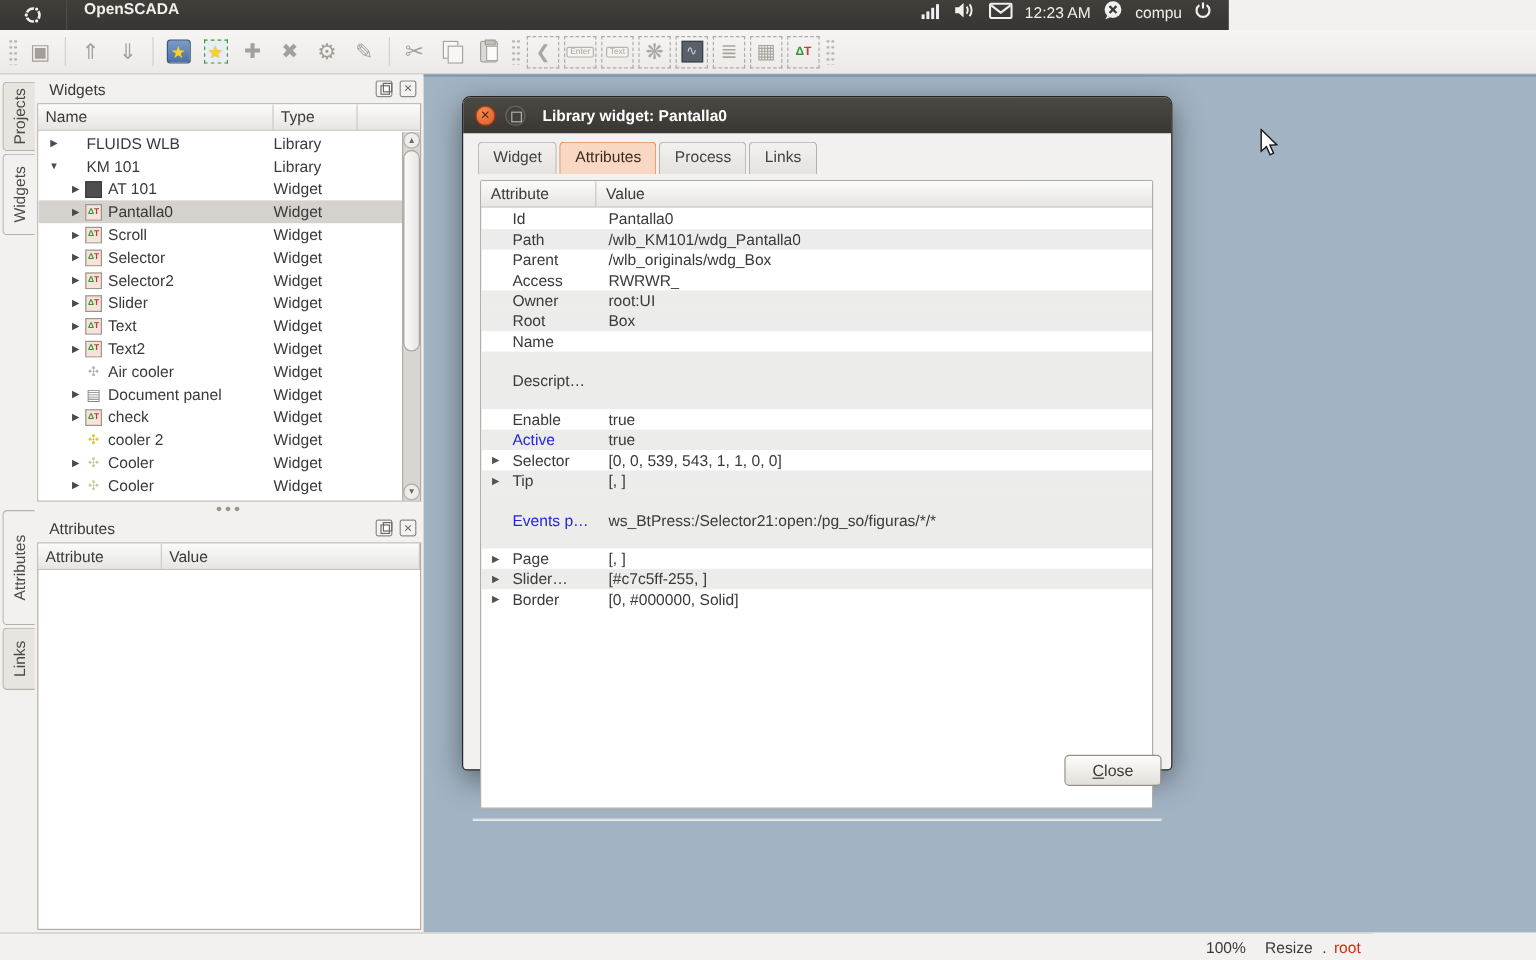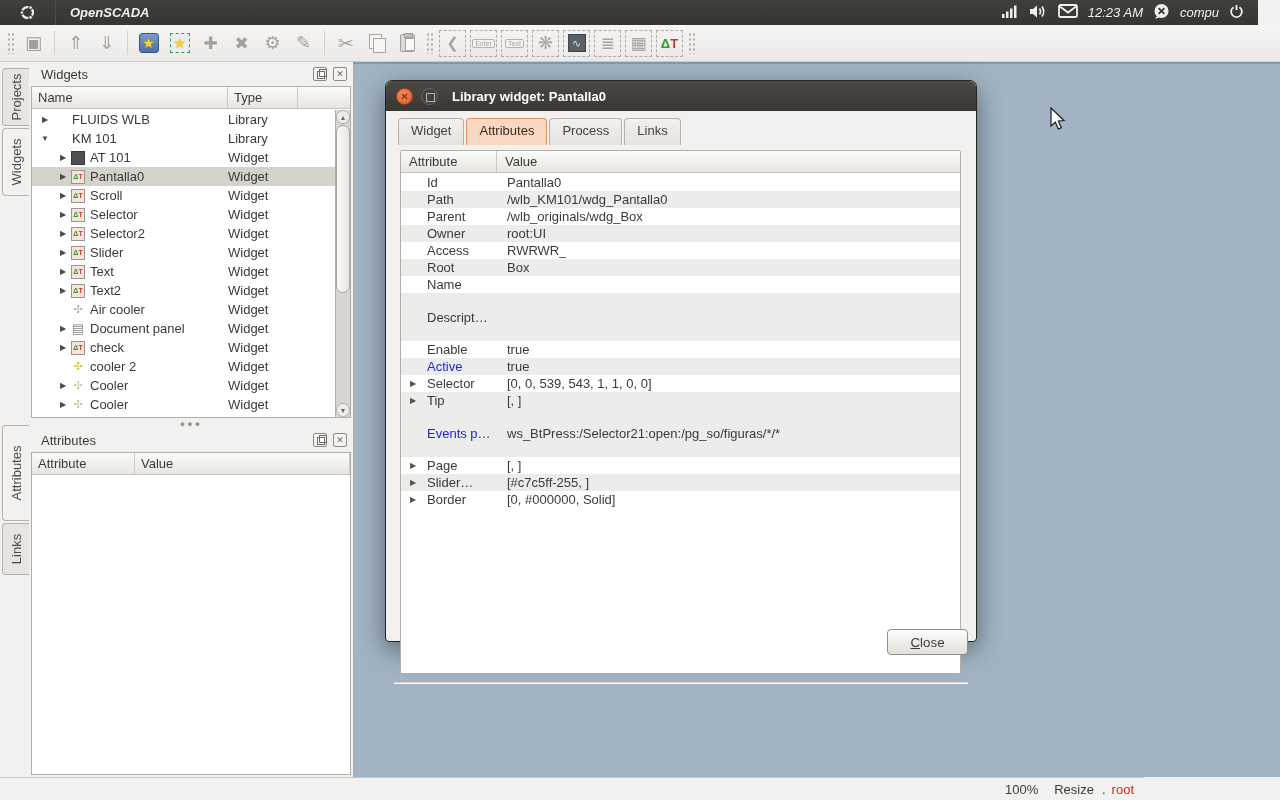--- a/index.html
+++ b/index.html
@@ -1,43 +1,43 @@
 <!DOCTYPE html>
 <html><head>
 <meta charset="utf-8">
 <style>
   * { margin:0; padding:0; box-sizing:border-box; }
   html,body { width:1280px; height:800px; overflow:hidden; }
   body { font-family:"Liberation Sans","DejaVu Sans",sans-serif; font-size:13px; color:#3a3a3a; background:#f2f1f0; }
   #screen { position:relative; width:1280px; height:800px; background:#f2f1f0; }
 
   
-  #top-panel { position:absolute; left:0; top:0; width:1258px; height:25px;
-    background:linear-gradient(#413f3a,#373531); color:#eee; display:flex; align-items:center;font-style:italic; }
+  #top-panel { position:absolute; left:0; top:0; width:1024px; height:25px;
+    background:linear-gradient(#413f3a,#373531); color:#eee; display:flex; align-items:flex-start; }
   #top-panel .logo { width:56px; display:flex; justify-content:center; border-right:1px solid #4d4b46; height:25px; align-items:center; }
   #top-panel .apptitle { font-weight:bold; color:#f0f0f0; margin-left:14px; }
   #tray { margin-left:auto; display:flex; align-items:center; gap:10px; padding-right:14px; }
   #tray .t-txt { color:#f0f0f0; }
 
   
   #toolbar { position:absolute; left:0; top:25px; width:1280px; height:37px;
     background:linear-gradient(#f6f5f4,#eceae8); border-bottom:1px solid #cfcbc5; display:flex; align-items:center; padding-left:4px; }
   .thandle { width:8px; height:22px; margin:0 3px;
     background:radial-gradient(circle,#b5b1aa 1px,transparent 1.3px) 0 0/4px 5px repeat; }
   .tsep { width:1px; height:24px; background:#d4d0ca; margin:0 5px; }
   .tbtn { width:29px; height:29px; display:flex; align-items:center; justify-content:center; margin:0 1px;
     color:#a49f98; font-size:17px; position:relative; }
   .tbtn.dashed { border:1px dashed #b0aca5; width:27px; height:27px; margin:0 2px; color:#aaa69f; }
   .tbtn .tinytxt { font-size:7px; border:1px solid #b7b3ac; padding:0 2px; color:#a8a49d; background:#f4f3f1; border-radius:2px; }
   .tbtn .libbox { width:20px; height:20px; background:linear-gradient(#7b9cc9,#4f6fa5); border:1px solid #3c557e; border-radius:3px;
     color:#ffd21e; font-size:14px; line-height:18px; text-align:center; }
   .tbtn .libbox2 { width:20px; height:20px; background:#e9eef2; border:1px dashed #3f9a3f;
     color:#ffd21e; font-size:14px; line-height:18px; text-align:center; text-shadow:0 0 1px #a88; }
   .tbtn .diagbox { width:18px; height:18px; background:#596069; border:1px solid #3c4249; color:#cfd6de; font-size:11px; line-height:16px; text-align:center; }
-  .tbtn .atmini { font-size:13px; font-weight:bold; }
+  .tbtn .atmini { font-size:10px; font-weight:bold; }
   .tbtn .atmini .d { color:#2f9a2f; } .tbtn .atmini .t { color:#c03a3a; }
   .ic-copy { position:relative; width:16px; height:18px; }
   .ic-copy::before, .ic-copy::after { content:""; position:absolute; width:11px; height:13px; background:#f7f6f5; border:1px solid #aaa69f; }
   .ic-copy::before { left:0; top:0; } .ic-copy::after { left:4px; top:4px; }
   .ic-paste { position:relative; width:15px; height:18px; background:#dcd9d5; border:1px solid #a39f98; border-radius:2px; }
   .ic-paste::before { content:""; position:absolute; left:3px; top:-2px; width:7px; height:3px; background:#c2beb8; border:1px solid #a39f98; }
   .ic-paste::after { content:""; position:absolute; left:4px; top:3px; width:8px; height:11px; background:#fbfaf9; border:1px solid #aaa69f; }
 
   
   #main { position:absolute; left:0; top:62px; width:1280px; height:715px; }
@@ -490,27 +490,27 @@
                 <span class="val">Pantalla0</span>
               </div>
               <div class="drow odd" style="height: 17px;">
                 <span class="lab">Path</span>
                 <span class="val">/wlb_KM101/wdg_Pantalla0</span>
               </div>
               <div class="drow" style="height: 17px;">
                 <span class="lab">Parent</span>
                 <span class="val">/wlb_originals/wdg_Box</span>
               </div>
+              <div class="drow" style="height: 17px;">
+                <span class="lab">Access</span>
+                <span class="val">RWRWR_</span>
+              </div>
               <div class="drow odd" style="height: 17px;">
                 <span class="lab">Owner</span>
                 <span class="val">root:UI</span>
-              </div>
-              <div class="drow" style="height: 17px;">
-                <span class="lab">Access</span>
-                <span class="val">RWRWR_</span>
               </div>
               <div class="drow odd" style="height: 17px;">
                 <span class="lab">Root</span>
                 <span class="val">Box</span>
               </div>
               <div class="drow" style="height: 17px;">
                 <span class="lab">Name</span>
                 <span class="val"></span>
               </div>
               <div class="drow odd" style="height: 48px;">

